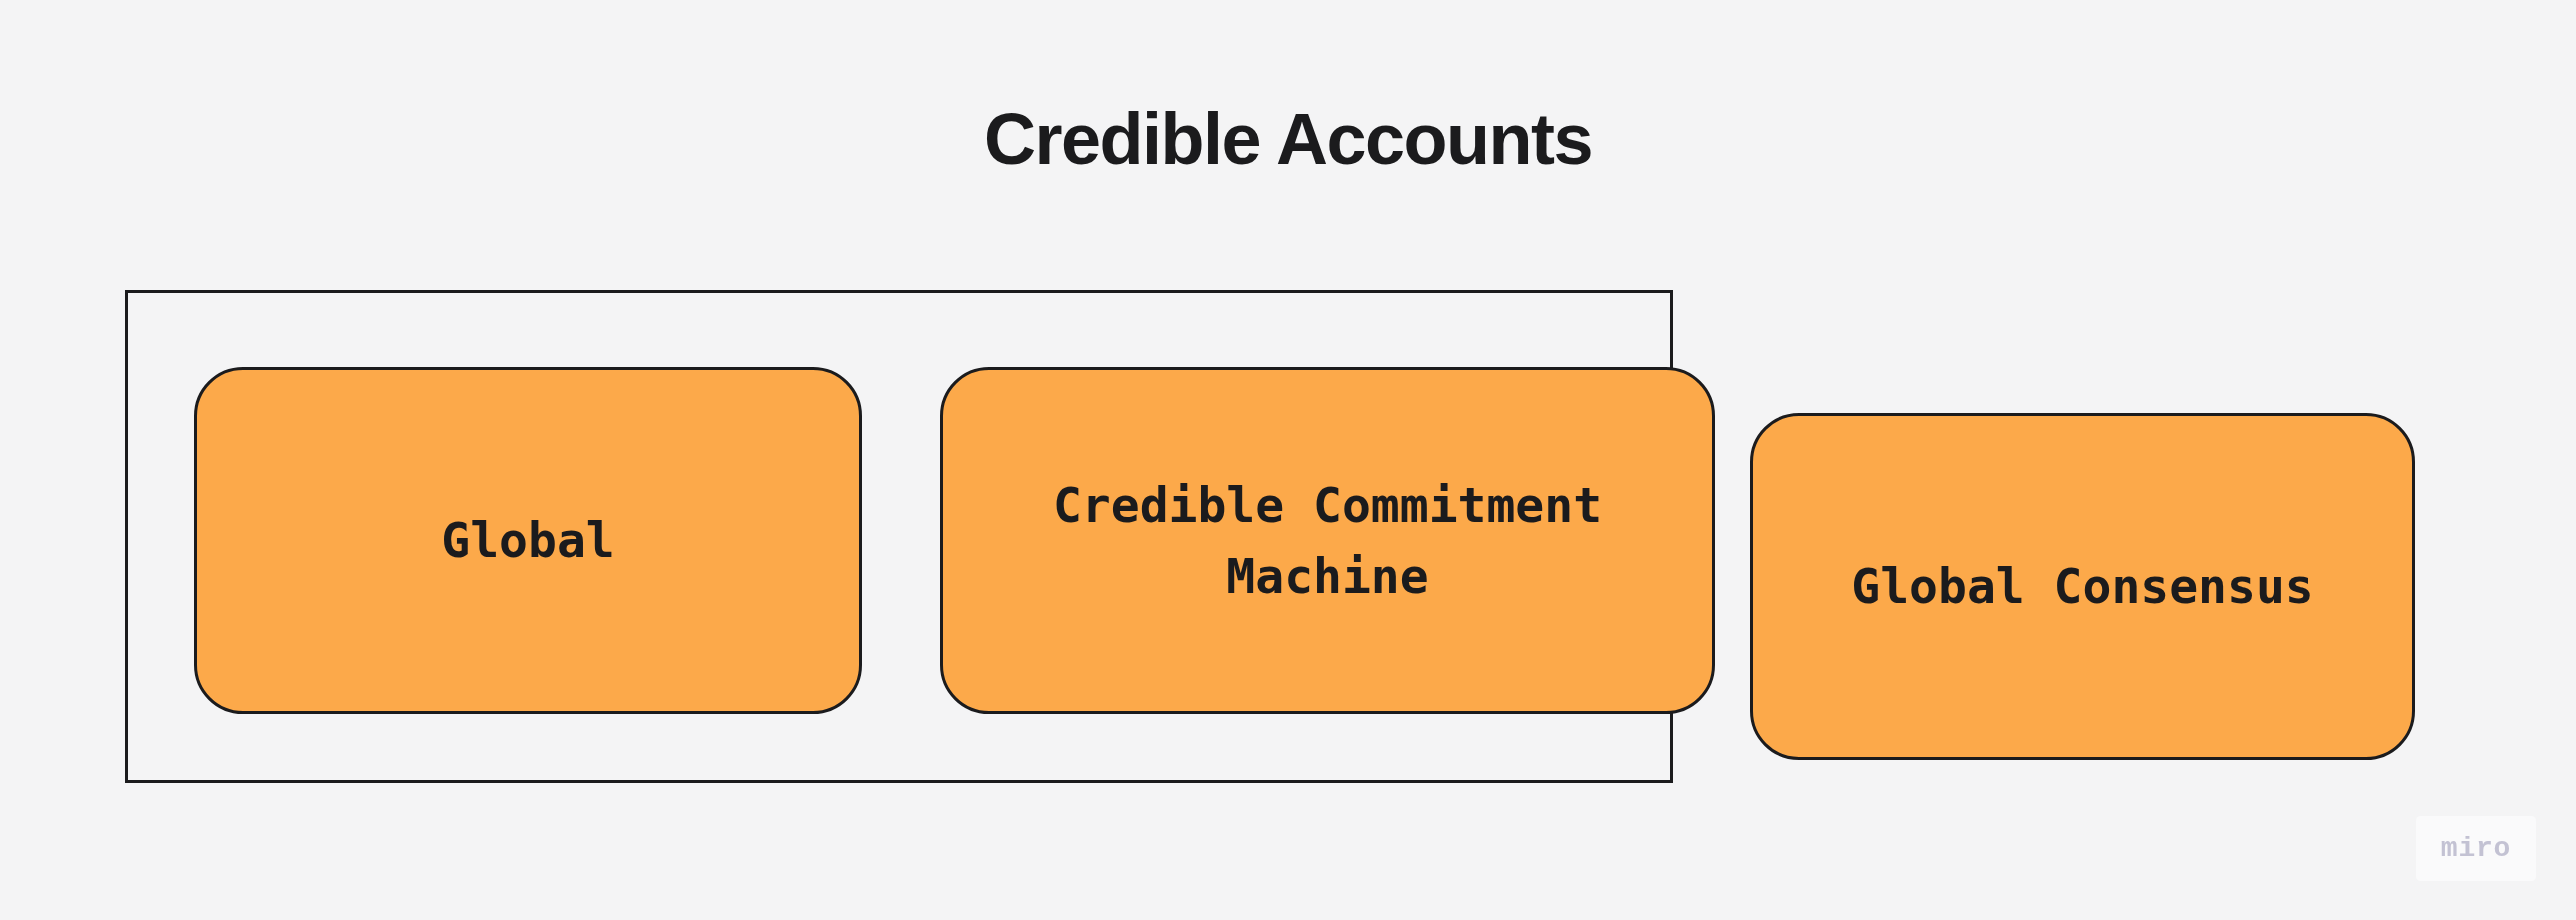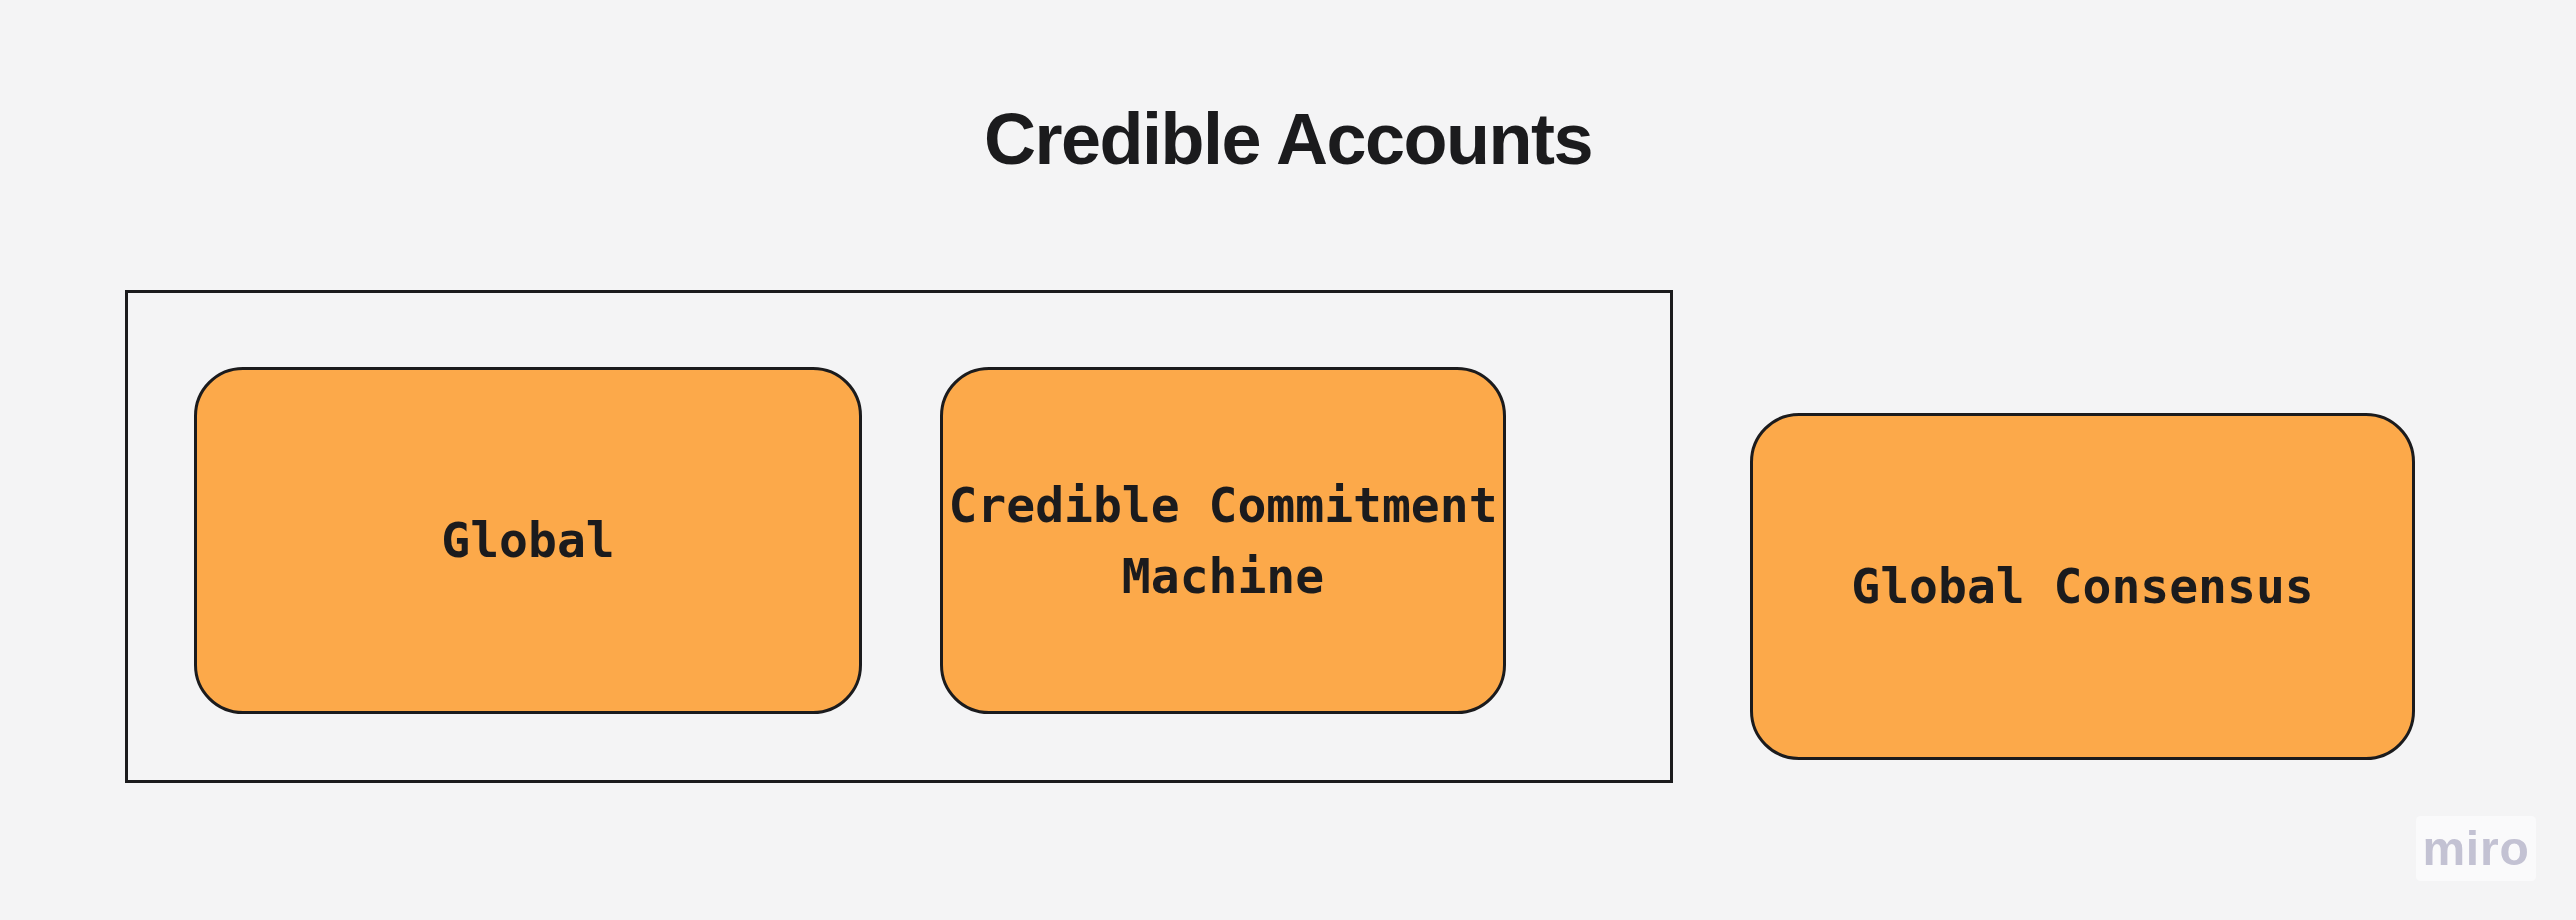--- a/index.html
+++ b/index.html
@@ -54,40 +54,40 @@
   .node-label {
     font-family: "DejaVu Sans Mono", "Liberation Mono", monospace;
     font-weight: 700;
     font-size: 48px;
     line-height: 71px;
     color: #1b1b1d;
     text-align: center;
     max-width: 574px;
   }
   .node-account { left: 194px;  width: 668px; }
-  .node-ccm     { left: 940px; width: 566px; }
+  .node-ccm     { left: 940px; width: 775px; }
   .node-gc      { left: 1750px; width: 665px; margin-top: 46px; }
 
   .watermark {
     position: absolute;
     left: 2416px;
     top: 816px;
     width: 120px;
     height: 65px;
     background: #fafafb;
     border-radius: 4.6px;
     display: flex;
     align-items: center;
     justify-content: center;
     text-decoration: none;
   }
   .watermark-text {
-    font-family: Liberation Sans, sans-serif;
+    font-family: Liberation Mono, monospace;
     font-weight: 600;
-    font-size: 48px;
+    font-size: 28px;
     letter-spacing: 0.8px;
     color: #c3c2d3;
   }
 </style>
 </head>
 <body>
 
 <div class="stage">
 
   <h1 class="board-title">Credible Accounts</h1>

